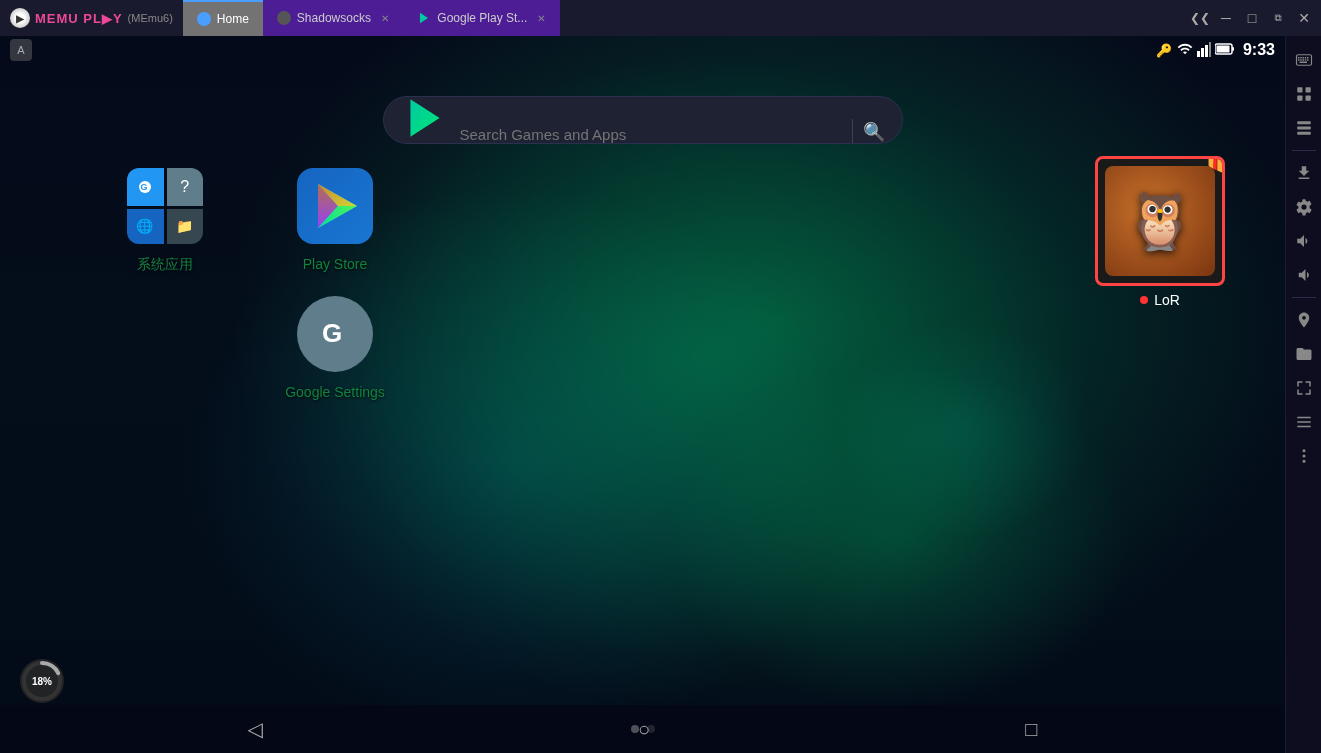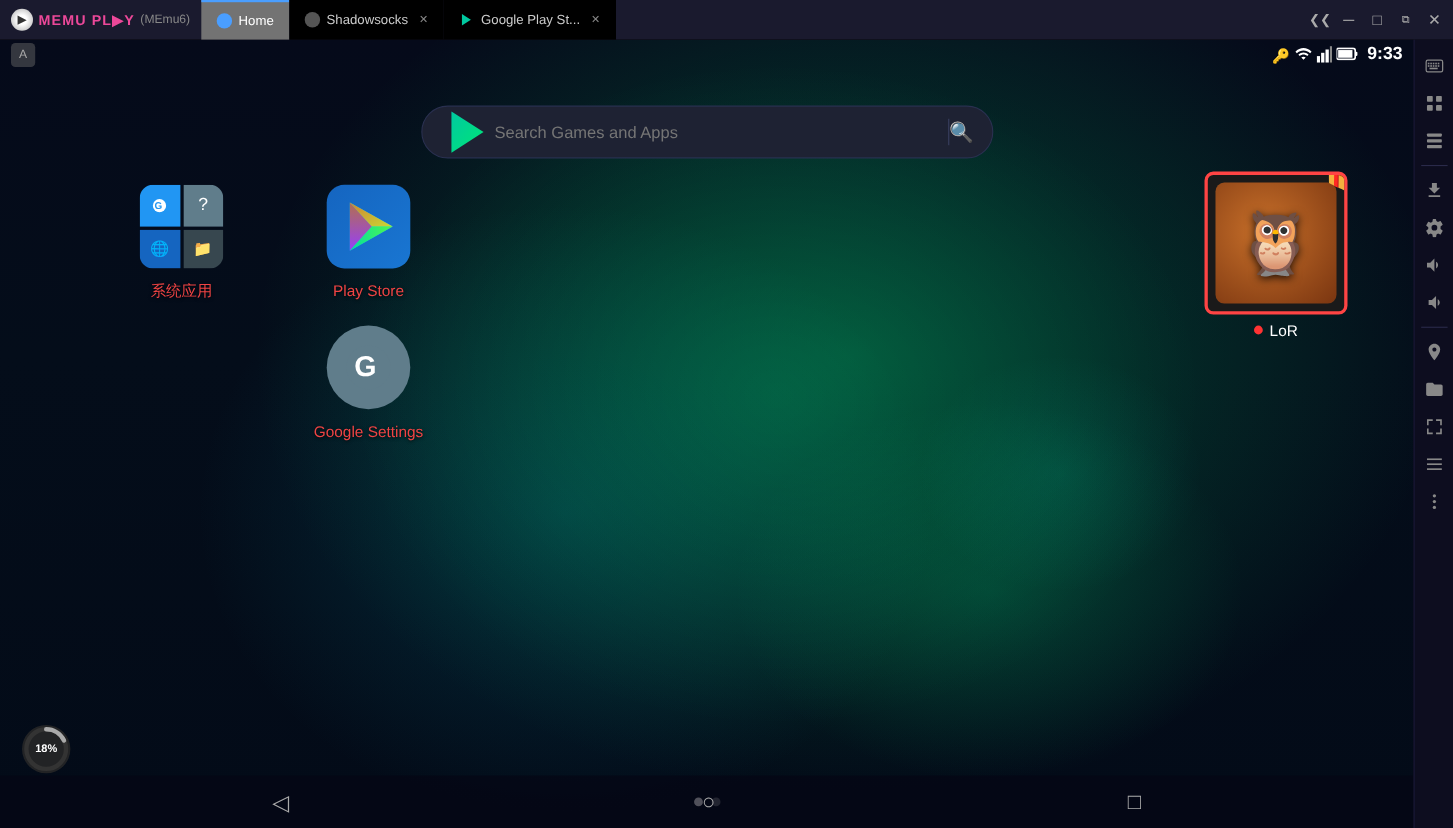--- a/index.html
+++ b/index.html
@@ -61,21 +61,21 @@
       height: 100%;
       position: relative;
       white-space: nowrap;
     }
     .tab.active {
       background: #737373;
       color: #fff;
       border-top: 2px solid #4a9eff;
     }
     .tab.inactive {
-      background: #000000;
+      background: #4c1d95;
       color: #ccc;
     }
     .tab-dot {
       width: 14px; height: 14px;
       border-radius: 50%;
       display: flex; align-items: center; justify-content: center;
     }
     .tab-dot-home { background: #4a9eff; }
     .tab-dot-shadow { background: #444; }
     #titlebar-controls {
@@ -179,26 +179,27 @@
     #search-container {
       position: absolute;
       top: 60px;
       left: 50%;
       transform: translateX(-50%);
       width: 520px;
       z-index: 10;
     }
     #search-bar {
       display: flex;
-      align-items: center;
+      align-items: flex-end;
       background: #1e2233;
       border: 1px solid #2a3050;
       border-radius: 24px;
       padding: 0 16px;
       height: 48px;
+      gap: 10px;
     }
     #search-input-field {
       flex: 1;
       background: none;
       border: none;
       outline: none;
       color: #aaa;
       font-size: 15px;
     }
     #search-divider {
@@ -228,21 +229,21 @@
       flex-direction: column;
       align-items: center;
       gap: 10px;
       cursor: pointer;
     }
     .app-icon-wrapper {
       width: 80px; height: 80px;
       display: flex; align-items: center; justify-content: center;
     }
     .app-label {
-      color: #ef4444;
+      color: #15803d;
       font-size: 14px;
       text-align: center;
       text-shadow: 0 1px 3px rgba(0,0,0,0.8);
     }
 
     
     .sys-apps-icon {
       width: 76px; height: 76px;
       display: grid;
       grid-template-columns: 1fr 1fr;

